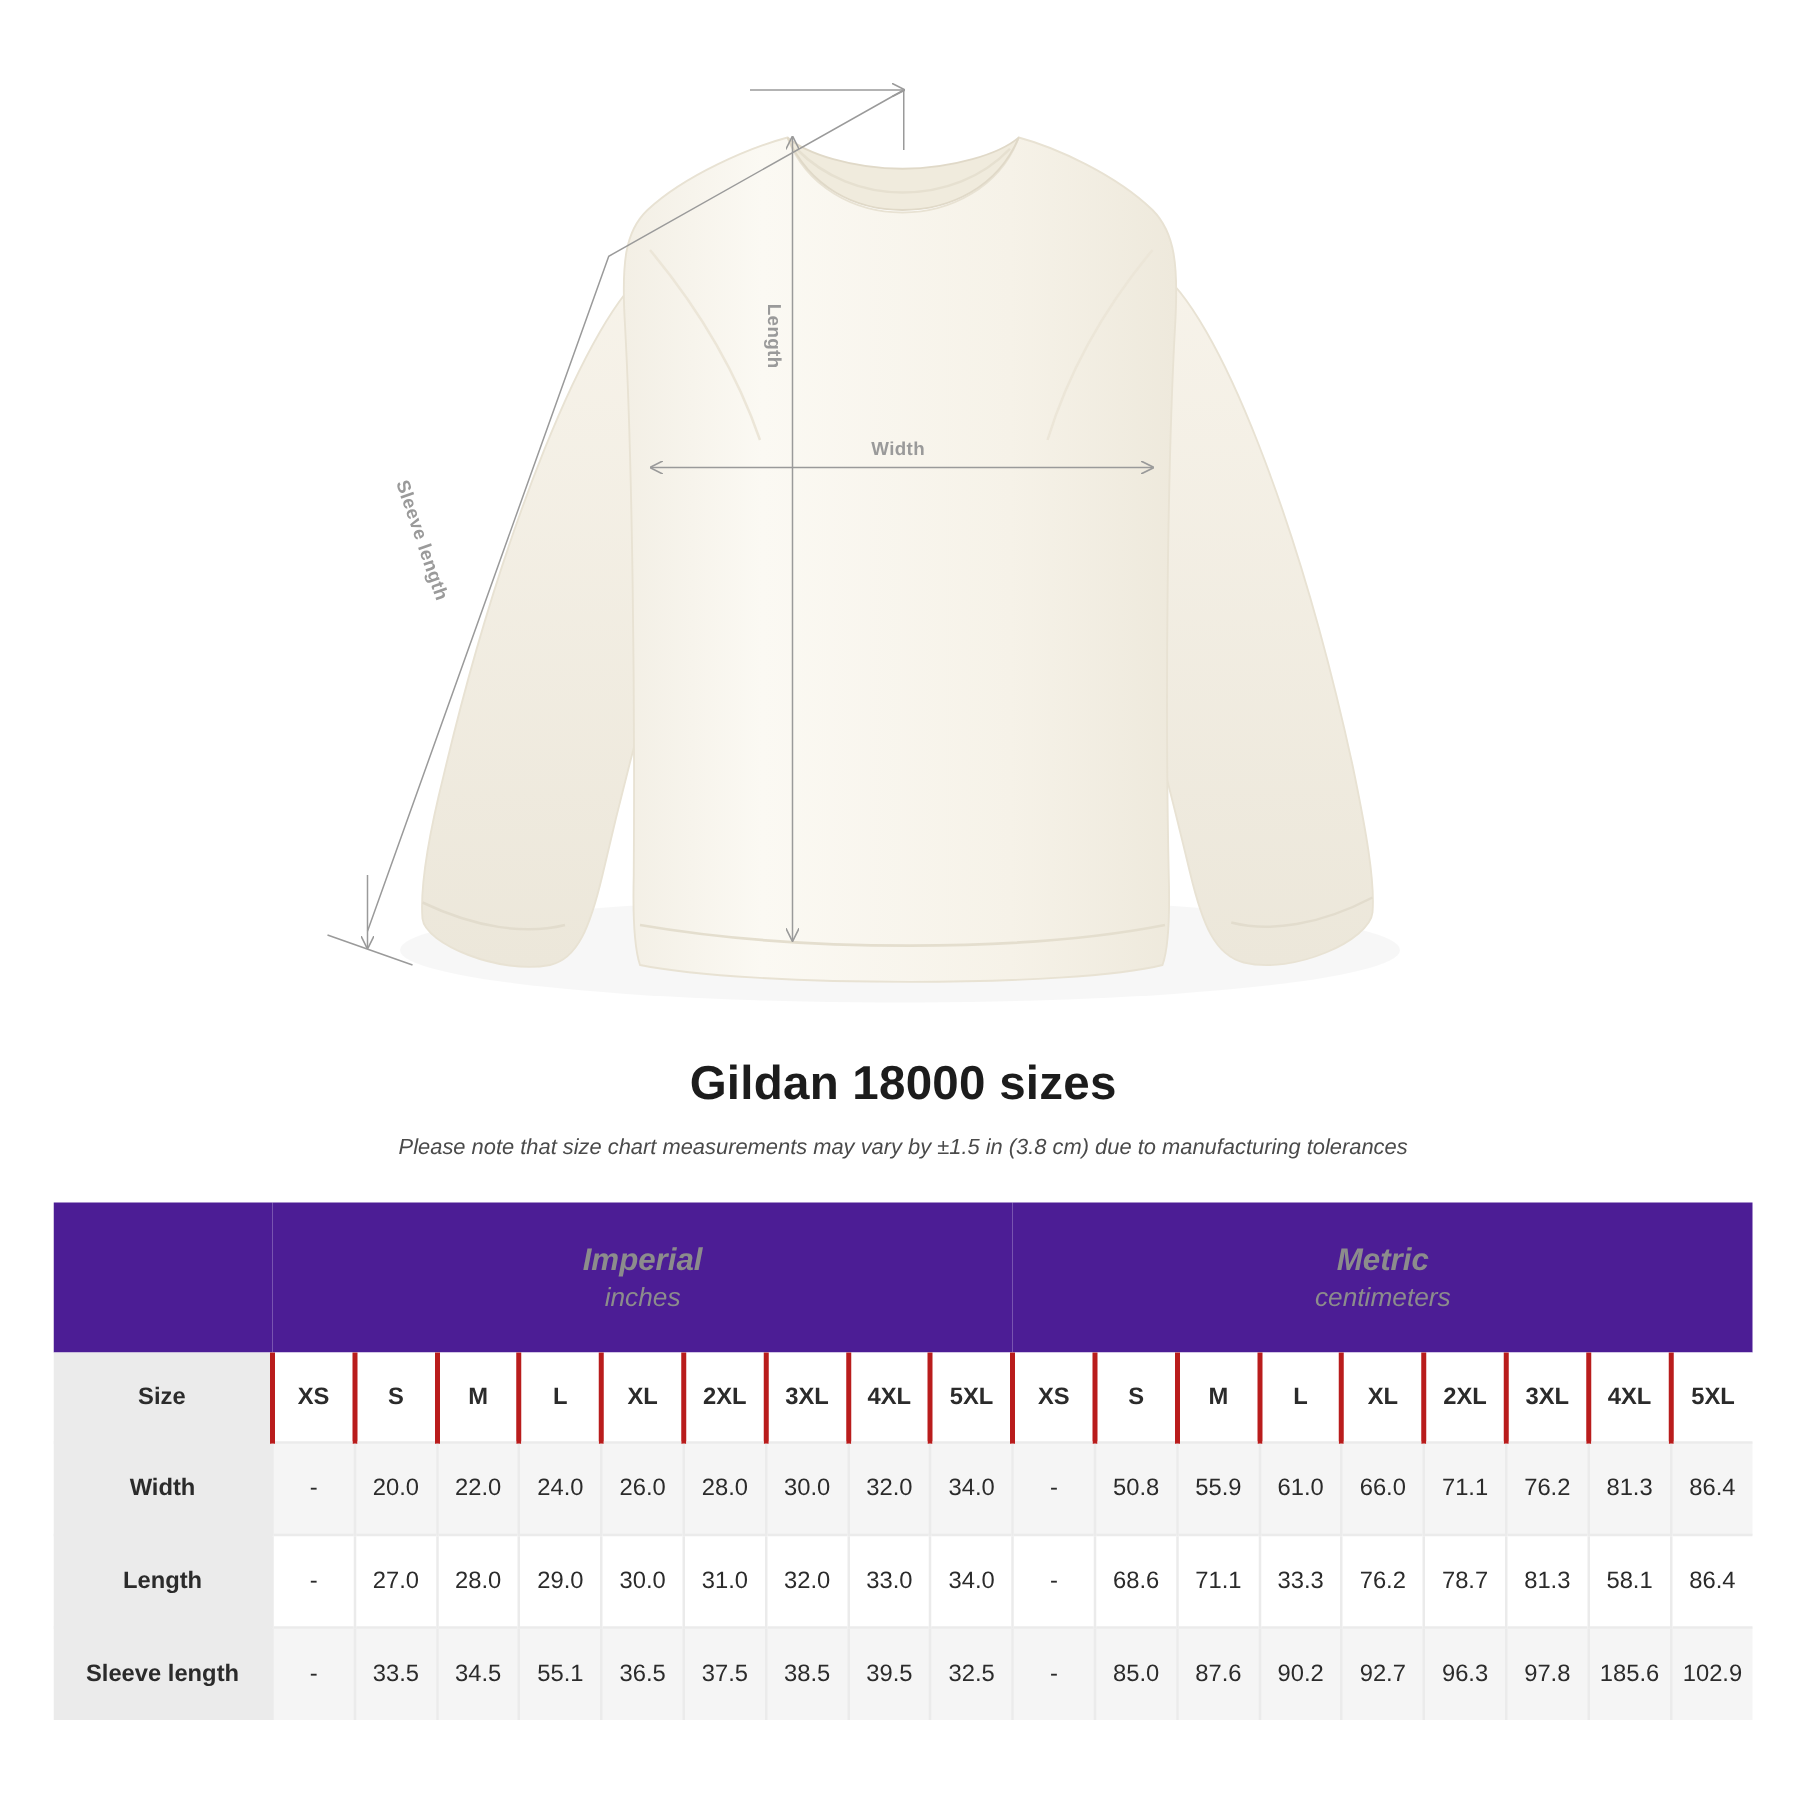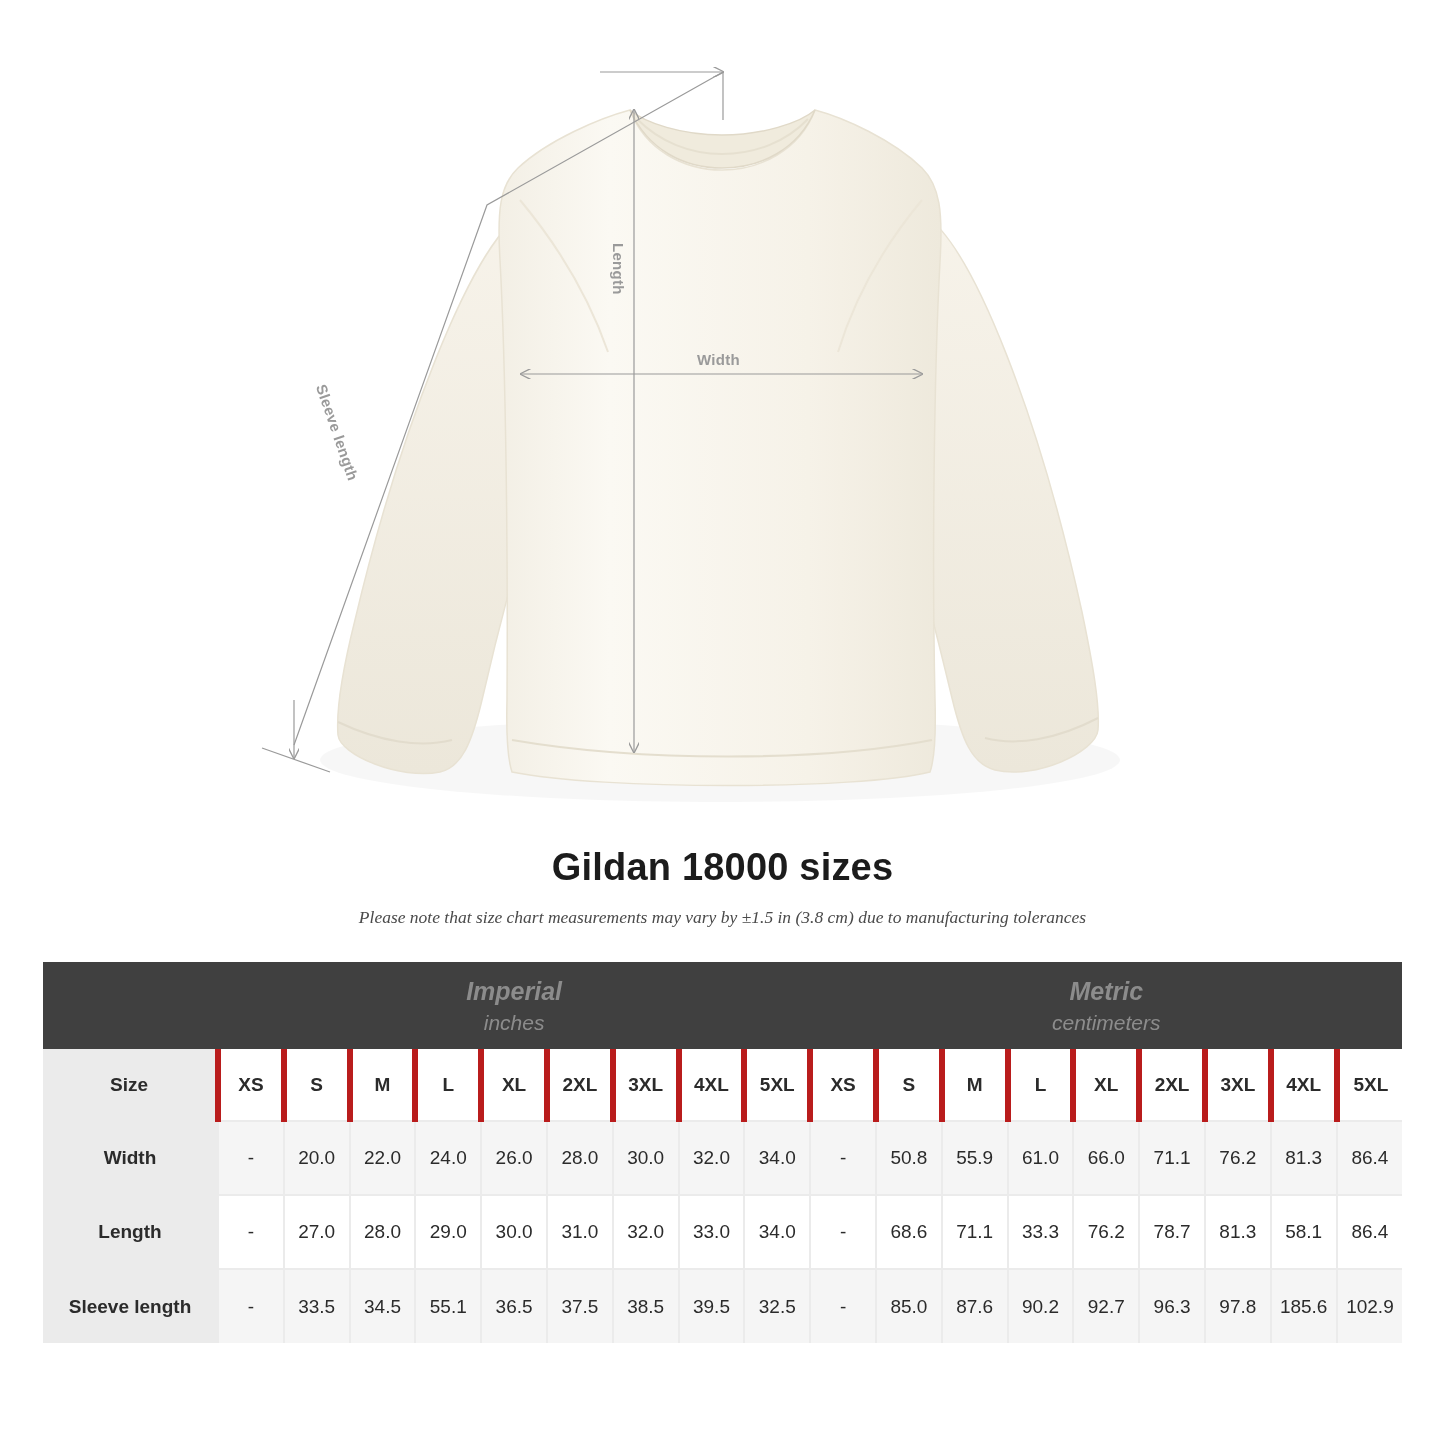--- a/index.html
+++ b/index.html
@@ -58,36 +58,35 @@
     font-size: 38px;
     font-weight: bold;
     color: #1c1c1c;
     letter-spacing: 0.2px;
   }
   #chart-note {
     margin-top: 18px;
     font-size: 17.5px;
     font-style: italic;
     color: #4a4a4a;
-    font-family: Liberation Serif, serif;
   }
 
   
   #table-wrap {
     margin-top: 34px;
     padding: 0 43px;
   }
   table {
     width: 1359px;
     border-collapse: collapse;
     table-layout: fixed;
   }
   thead .unit-row td {
-    background: #404040;
-    height: 87px;
+    background: #4c1d95;
+    height: 120px;
     vertical-align: middle;
     text-align: center;
     border: none;
   }
   .unit-name {
     font-size: 25px;
     font-style: italic;
     font-weight: bold;
     color: #8c8c8c;
     line-height: 1.25;
@@ -99,21 +98,21 @@
     margin-top: 3px;
   }
   .size-row td {
     height: 72px;
     font-size: 19px;
     font-weight: bold;
     color: #2b2b2b;
     text-align: center;
     vertical-align: middle;
     background: #ffffff;
-    border-right: 6px solid #b91c1c;
+    border-right: 4px solid #b91c1c;
   }
   .size-row td:last-child { border-right: none; }
   .size-row td.rowhead {
     font-size: 19px;
     font-weight: bold;
     color: #2b2b2b;
     background: #ebebeb;
   }
   tbody tr td {
     height: 74px;

